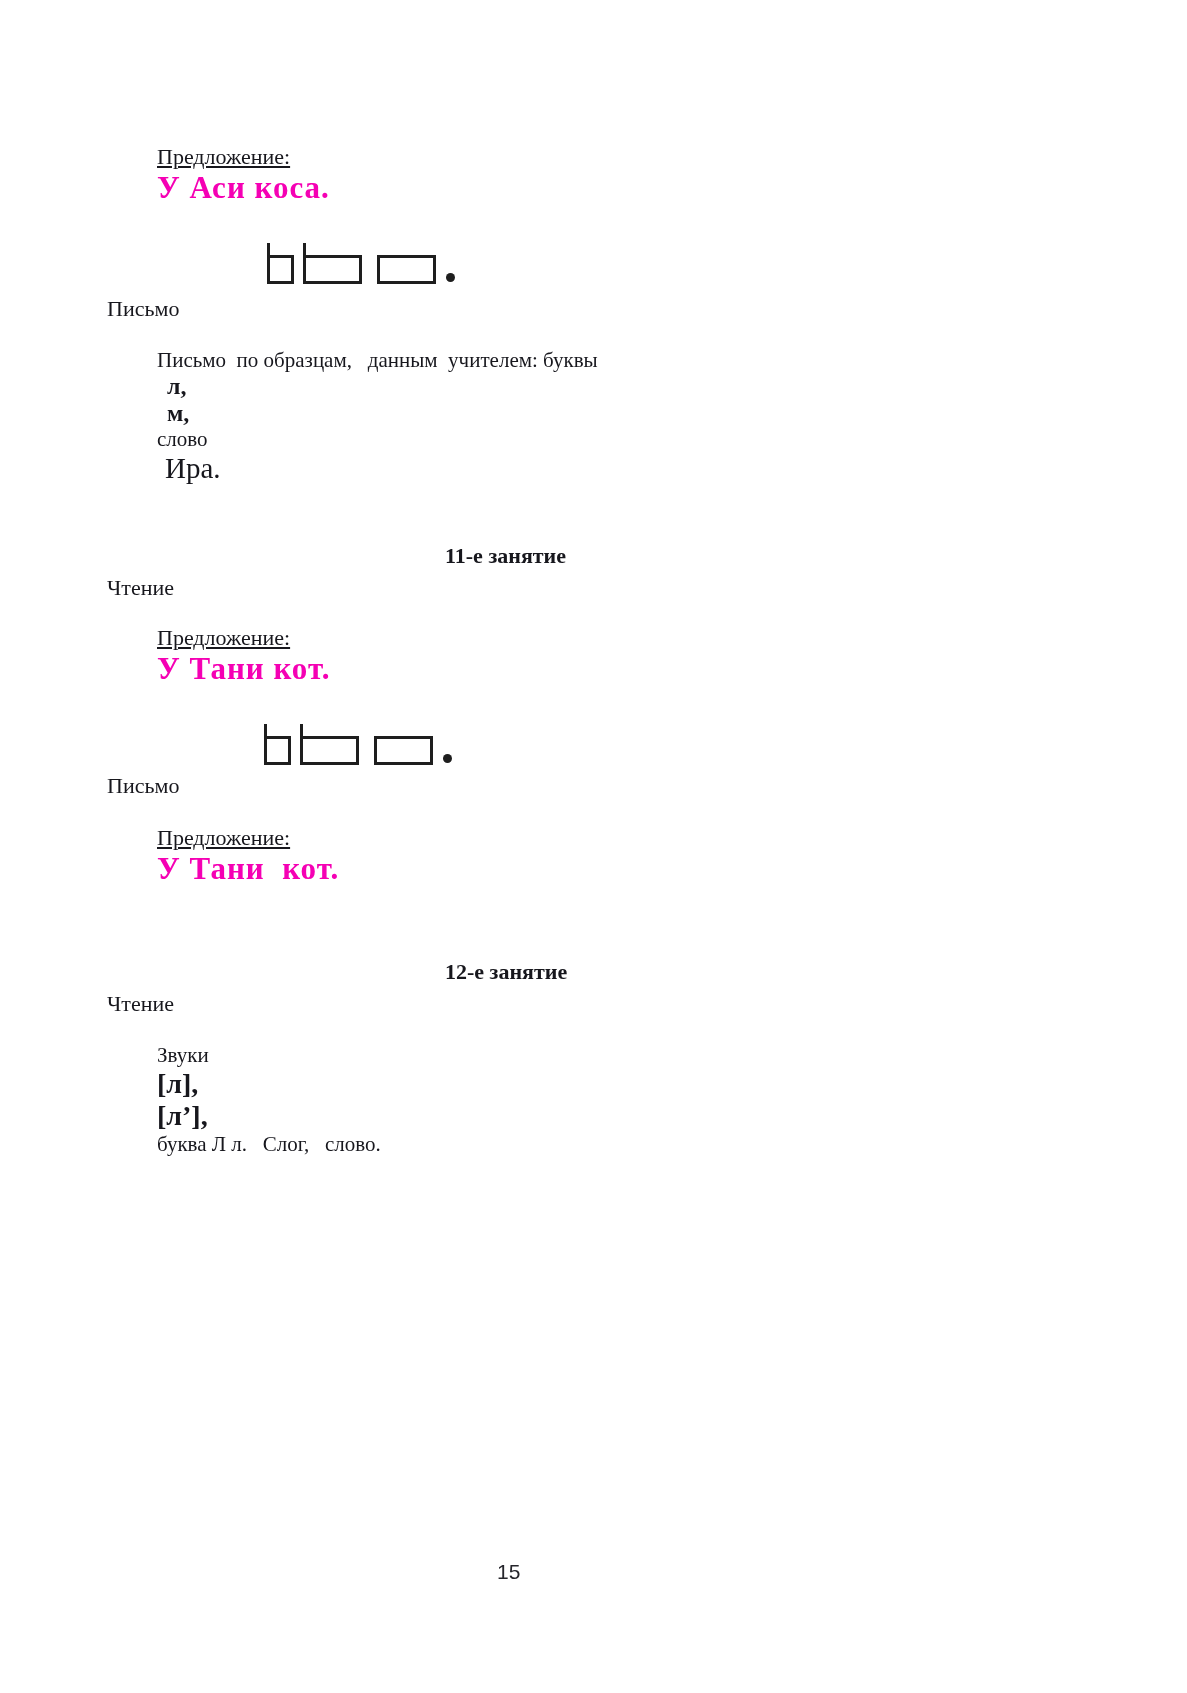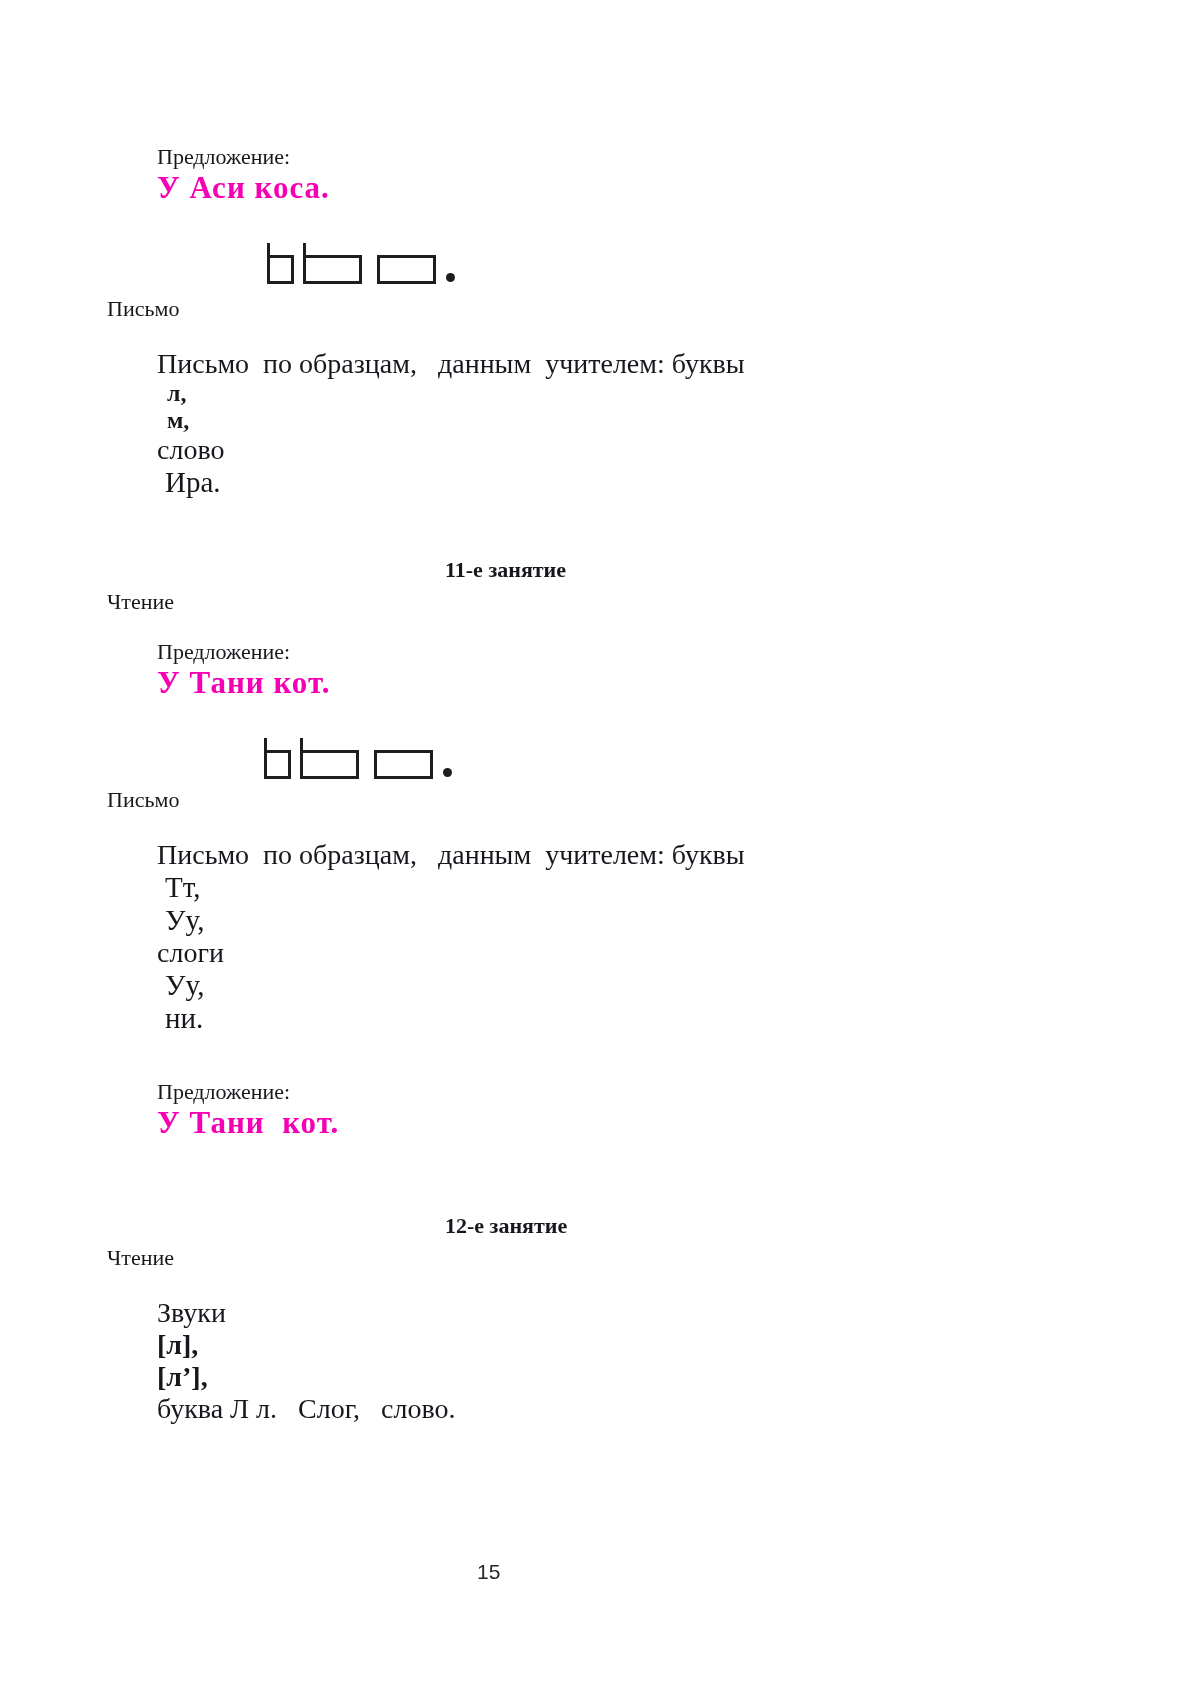--- a/index.html
+++ b/index.html
@@ -9,42 +9,42 @@
     margin:0 auto;
     background:#ffffff;
     font-family:"Liberation Serif","DejaVu Serif",serif;
     color:#17171d;
     overflow:hidden;
   }
   .content { position:absolute; left:107px; top:126px; width:985px; }
   .line { white-space:pre-wrap; }
   .indent1 { margin-left:26px; }
 
-  .label { font-size:22px; margin-right:20px; }
+  .label { font-size:22px; margin-right:20px;text-decoration:underline; }
   .sent  { font-size:31px; font-weight:bold; color:var(--magenta,#f500b4); letter-spacing:1px; }
 
   .section-heading { font-size:22px; font-weight:normal; margin:0; }
   .lesson-title { font-size:22px; font-weight:bold; margin-left:338px; width:fit-content; }
 
-  .body-text { font-size:28px; }
+  .body-text { font-size:21px; }
   .bold-md { font-size:24px; font-weight:bold; margin:0 14px 0 10px; }
   .bold-lg { font-size:29px; font-weight:normal; margin-left:8px; }
   .sound   { font-size:28px; font-weight:bold; margin-right:16px; }
 
   
   .scheme { display:flex; align-items:flex-end; height:46px; margin-left:160px; }
   .box { height:29px; border:3px solid #1e1e1e; box-sizing:border-box; position:relative; background:#fff; }
   .box.small { width:27px; }
   .box.wide  { width:59px; }
   .gap-sm { margin-left:9px; }
   .gap-md { margin-left:15px; }
   .tick::before { content:""; position:absolute; left:-3px; top:-15px; width:3px; height:15px; background:#1e1e1e; }
   .dot { width:9px; height:9px; border-radius:50%; background:#1e1e1e; margin:0 0 2px 10px; }
 
-  .page-number { position:absolute; left:477px; top:1560px;
+  .page-number { position:absolute; left:497px; top:1560px;
                  font-family:"Liberation Sans","DejaVu Sans",sans-serif;
                  font-size:21px; color:#26262c; }
 
   .mt6  { margin-top:6px; }  .mt8  { margin-top:8px; } .mt12 { margin-top:12px; }
   .mt14 { margin-top:14px; }
   .mt40 { margin-top:40px; } .mt54 { margin-top:54px; }
 </style>
 </head>
 <body>
 
@@ -77,28 +77,20 @@
       <span class="sent">У Тани кот.</span>
     </div>
     <div class="scheme mt14" style="margin-left:157px">
       <span class="box small tick"></span>
       <span class="box wide tick gap-sm"></span>
       <span class="box wide gap-md"></span>
       <span class="dot"></span>
     </div>
     <h3 class="section-heading indent1 mt8">Письмо</h3>
     <div class="line indent1 mt8">
-      <span class="body-text">Письмо  по образцам,   данным  учителем: буквы</span>
-      <span class="bold-lg" style="margin-right:16px">Тт,</span>
-      <span class="bold-lg" style="margin-right:14px">Уу,</span>
-      <span class="body-text">слоги</span>
-      <span class="bold-lg" style="margin-right:16px">Уу,</span>
-      <span class="bold-lg">ни.</span>
-    </div>
-    <div class="line indent1 mt8">
       <span class="label">Предложение:</span>
       <span class="sent">У Тани  кот.</span>
     </div>
 
     <div class="lesson-title mt54">12-е занятие</div>
     <h3 class="section-heading indent1 mt6">Чтение</h3>
     <div class="line indent1 mt8">
       <span class="body-text" style="margin-right:14px">Звуки</span>
       <span class="sound">[л],</span>
       <span class="sound">[л’],</span>

